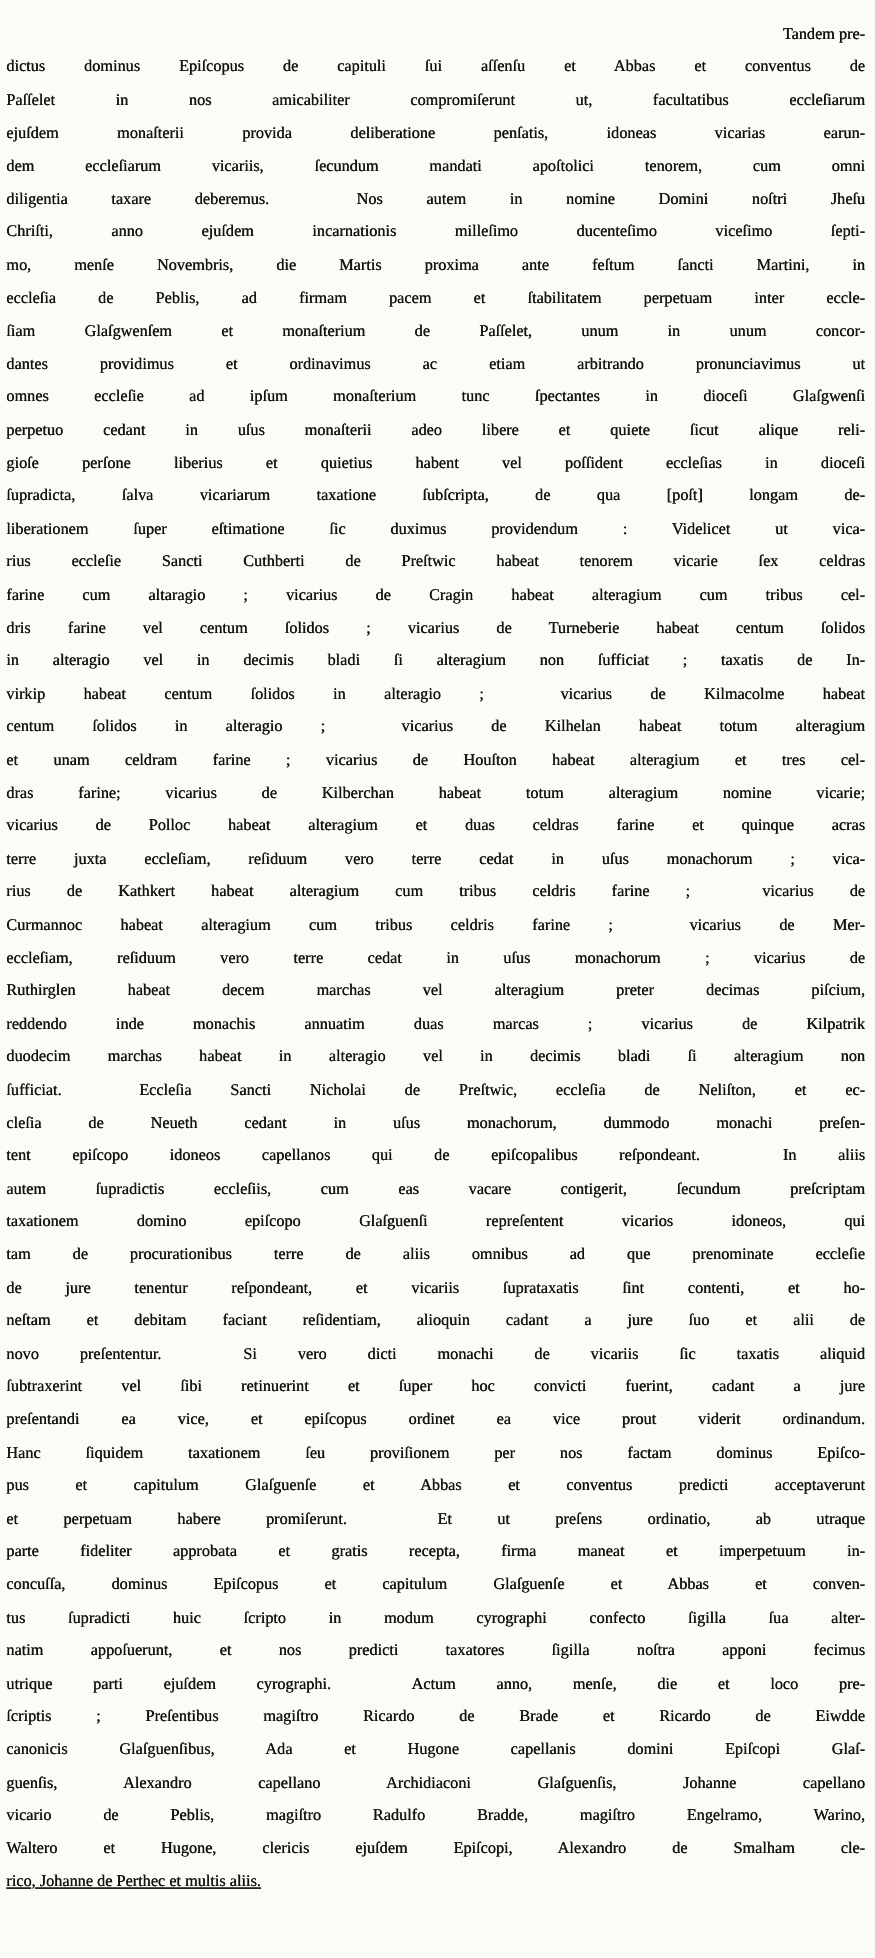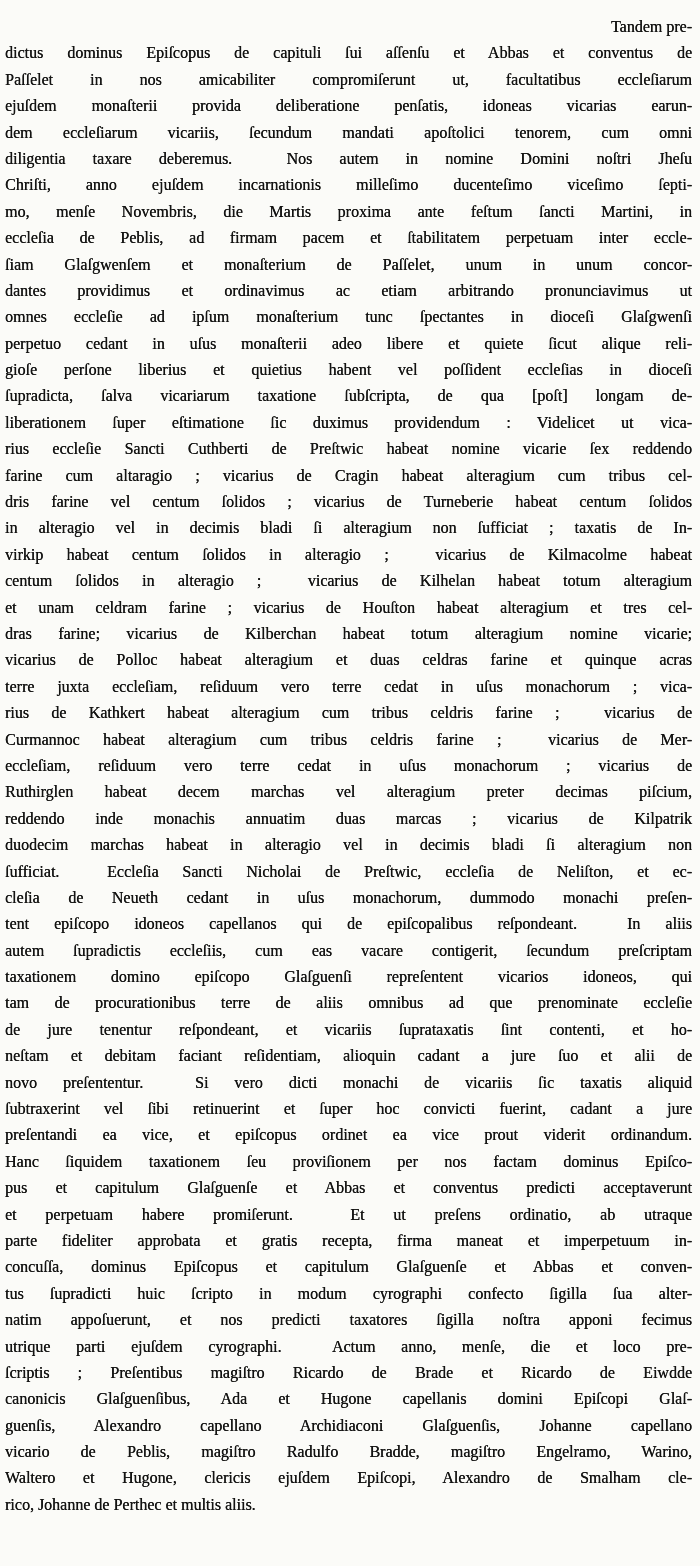--- a/index.html
+++ b/index.html
@@ -11,39 +11,40 @@
     width: 700px;
     height: 1566px;
     overflow: hidden;
   }
   .page {
     box-sizing: border-box;
     width: 700px;
     height: 1566px;
     padding: 14px 8px 0 5px;
     font-family: "Liberation Serif", "DejaVu Serif", serif;
-    font-size: 16px;
+    font-size: 13px;
     color: #141413;
     text-shadow: 0.25px 0 0 currentColor; 
   }
   .line {
     line-height: 26.4px;
     height: 26.4px;
     text-align: justify;
     text-align-last: justify;
     white-space: nowrap;
     overflow: visible;
   }
   .line.align-right {
     text-align: right;
     text-align-last: right;
   }
   .line.align-left {
     text-align: left;
     text-align-last: left;
+    text-decoration: underline;
   }
 </style>
 </head>
 <body>
 
 <div class="page">
   <div>
       <div class="line align-right">Tandem pre-</div>
       <div class="line align-justify">dictus dominus Epiſcopus de capituli ſui aſſenſu et Abbas et conventus de</div>
       <div class="line align-justify">Paſſelet in nos amicabiliter compromiſerunt ut, facultatibus eccleſiarum</div>
@@ -53,21 +54,21 @@
       <div class="line align-justify">Chriſti, anno ejuſdem incarnationis milleſimo ducenteſimo viceſimo ſepti-</div>
       <div class="line align-justify">mo, menſe Novembris, die Martis proxima ante feſtum ſancti Martini, in</div>
       <div class="line align-justify">eccleſia de Peblis, ad firmam pacem et ſtabilitatem perpetuam inter eccle-</div>
       <div class="line align-justify">ſiam Glaſgwenſem et monaſterium de Paſſelet, unum in unum concor-</div>
       <div class="line align-justify">dantes providimus et ordinavimus ac etiam arbitrando pronunciavimus ut</div>
       <div class="line align-justify">omnes eccleſie ad ipſum monaſterium tunc ſpectantes in dioceſi Glaſgwenſi</div>
       <div class="line align-justify">perpetuo cedant in uſus monaſterii adeo libere et quiete ſicut alique reli-</div>
       <div class="line align-justify">gioſe perſone liberius et quietius habent vel poſſident eccleſias in dioceſi</div>
       <div class="line align-justify">ſupradicta, ſalva vicariarum taxatione ſubſcripta, de qua [poſt] longam de-</div>
       <div class="line align-justify">liberationem ſuper eſtimatione ſic duximus providendum : Videlicet ut vica-</div>
-      <div class="line align-justify">rius eccleſie Sancti Cuthberti de Preſtwic habeat nomine vicarie ſex reddendo</div>
+      <div class="line align-justify">rius eccleſie Sancti Cuthberti de Preſtwic habeat tenorem vicarie ſex celdras</div>
       <div class="line align-justify">farine cum altaragio ; vicarius de Cragin habeat alteragium cum tribus cel-</div>
       <div class="line align-justify">dris farine vel centum ſolidos ; vicarius de Turneberie habeat centum ſolidos</div>
       <div class="line align-justify">in alteragio vel in decimis bladi ſi alteragium non ſufficiat ; taxatis de In-</div>
       <div class="line align-justify">virkip habeat centum ſolidos in alteragio ;&nbsp; vicarius de Kilmacolme habeat</div>
       <div class="line align-justify">centum ſolidos in alteragio ;&nbsp; vicarius de Kilhelan habeat totum alteragium</div>
       <div class="line align-justify">et unam celdram farine ; vicarius de Houſton habeat alteragium et tres cel-</div>
       <div class="line align-justify">dras farine; vicarius de Kilberchan habeat totum alteragium nomine vicarie;</div>
       <div class="line align-justify">vicarius de Polloc habeat alteragium et duas celdras farine et quinque acras</div>
       <div class="line align-justify">terre juxta eccleſiam, reſiduum vero terre cedat in uſus monachorum ; vica-</div>
       <div class="line align-justify">rius de Kathkert habeat alteragium cum tribus celdris farine ;&nbsp; vicarius de</div>

